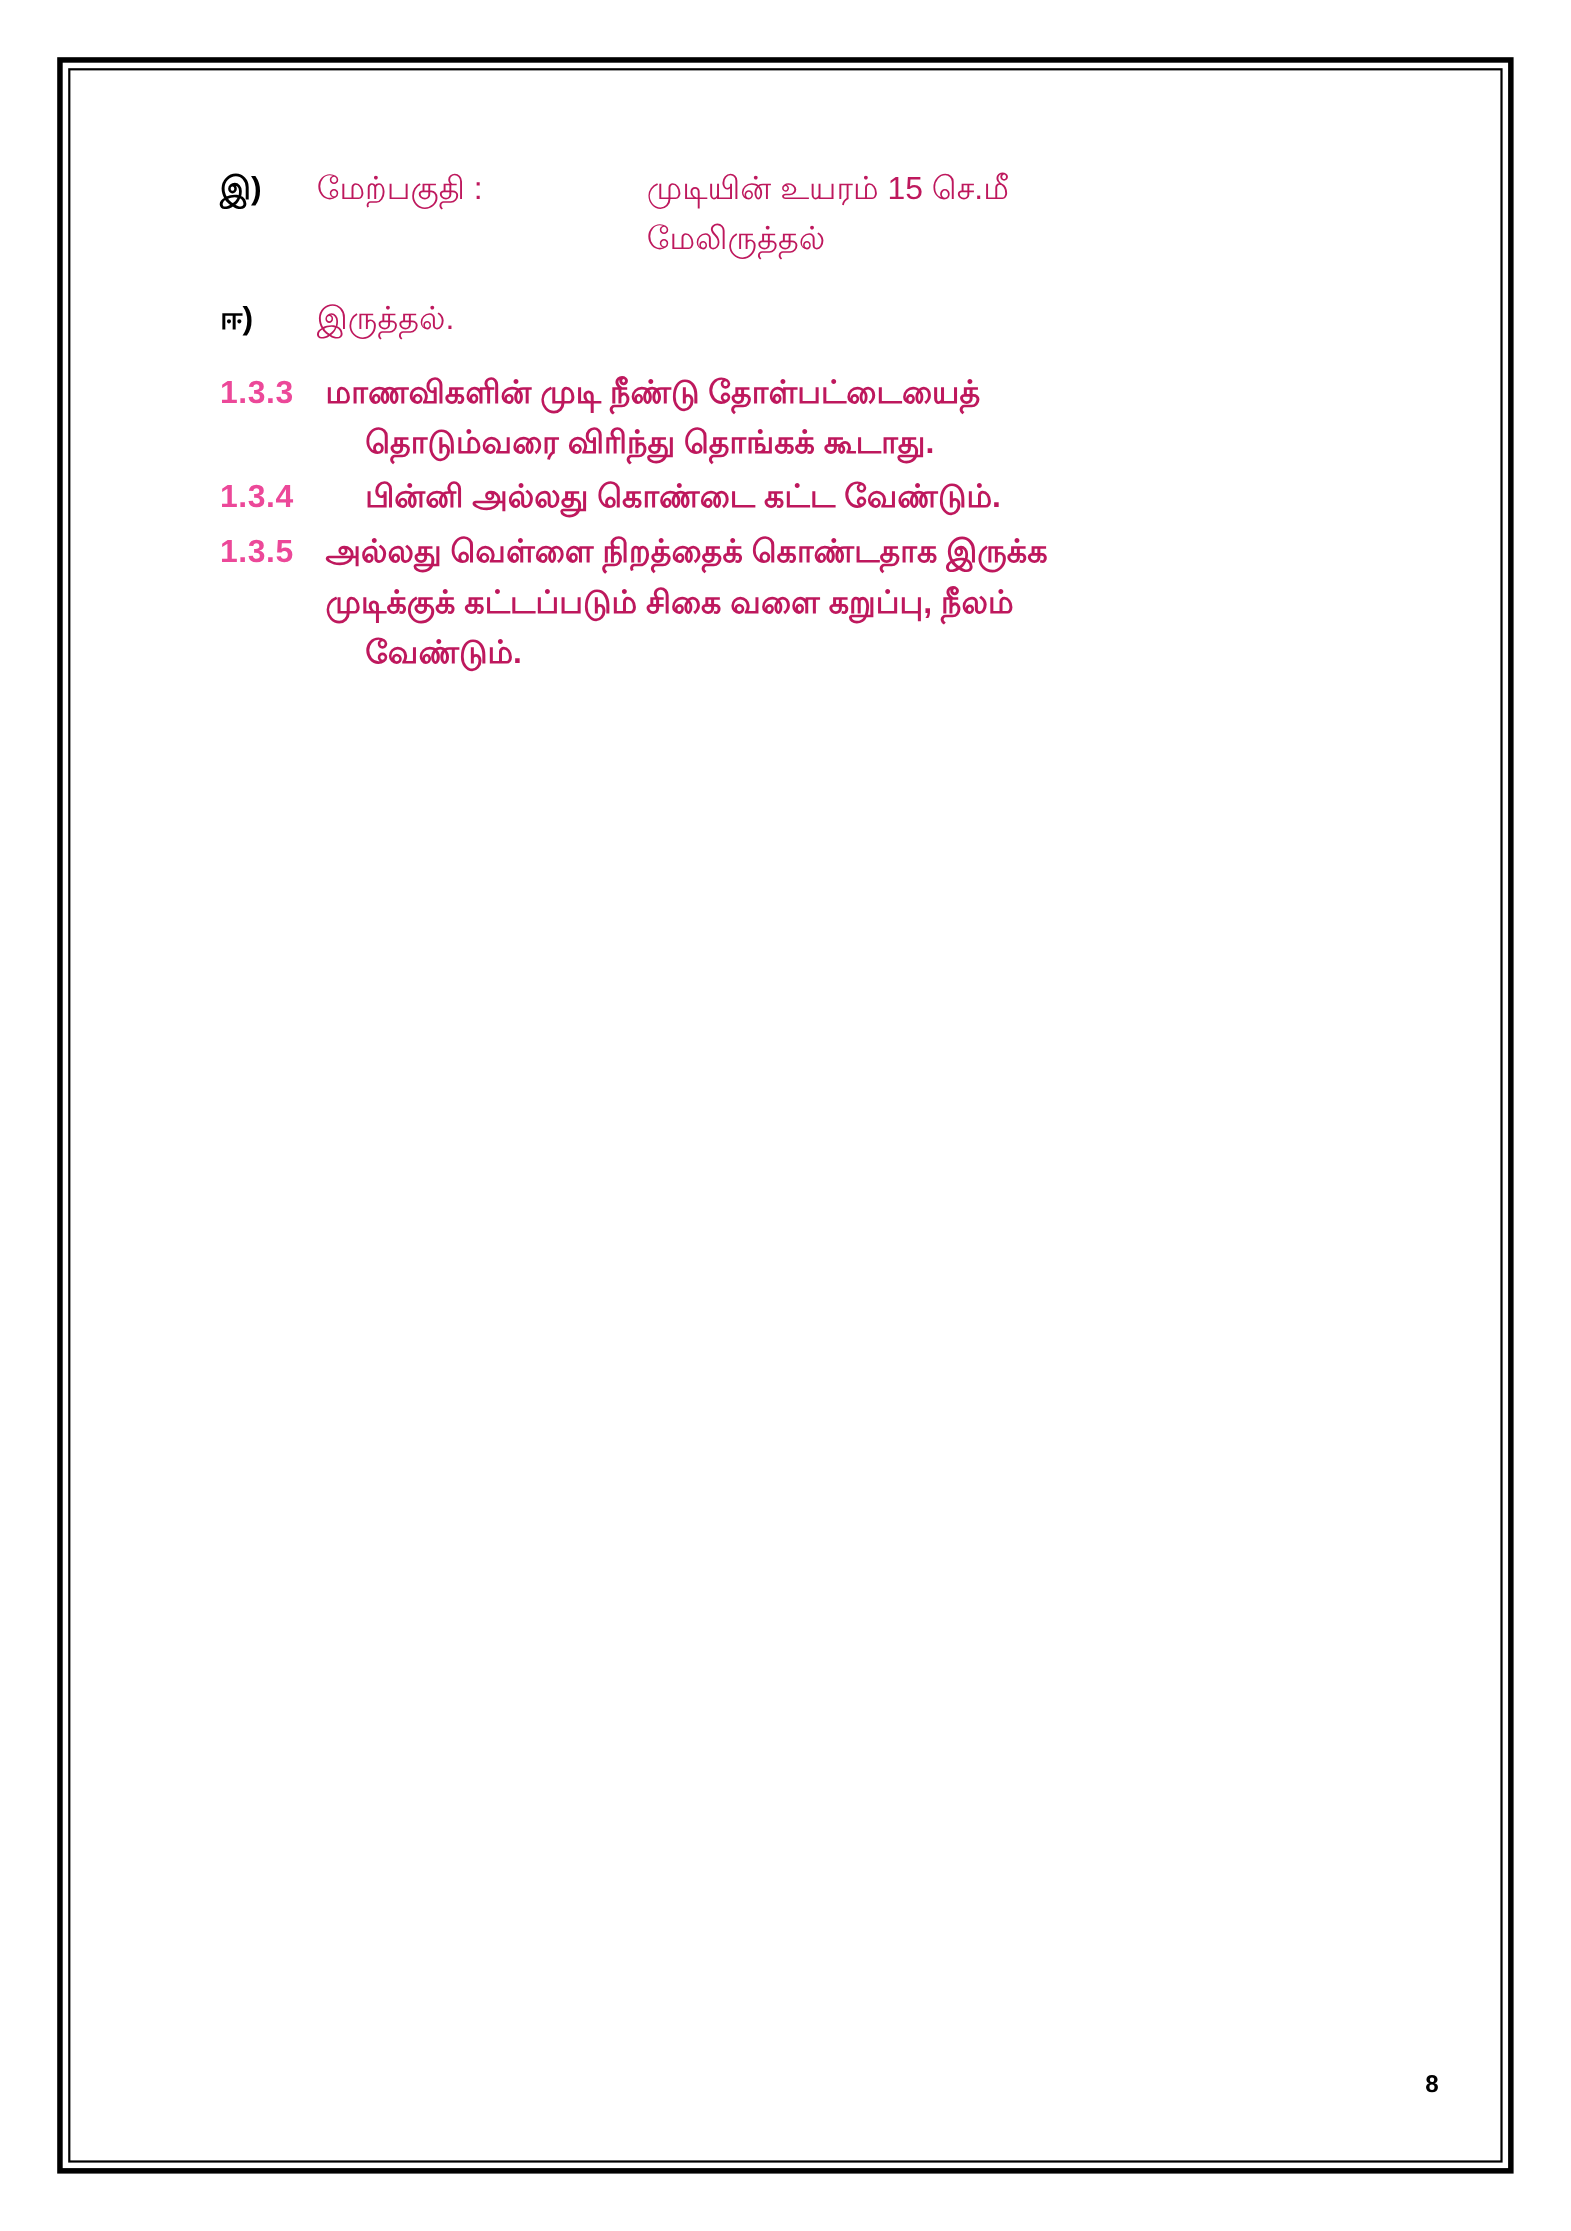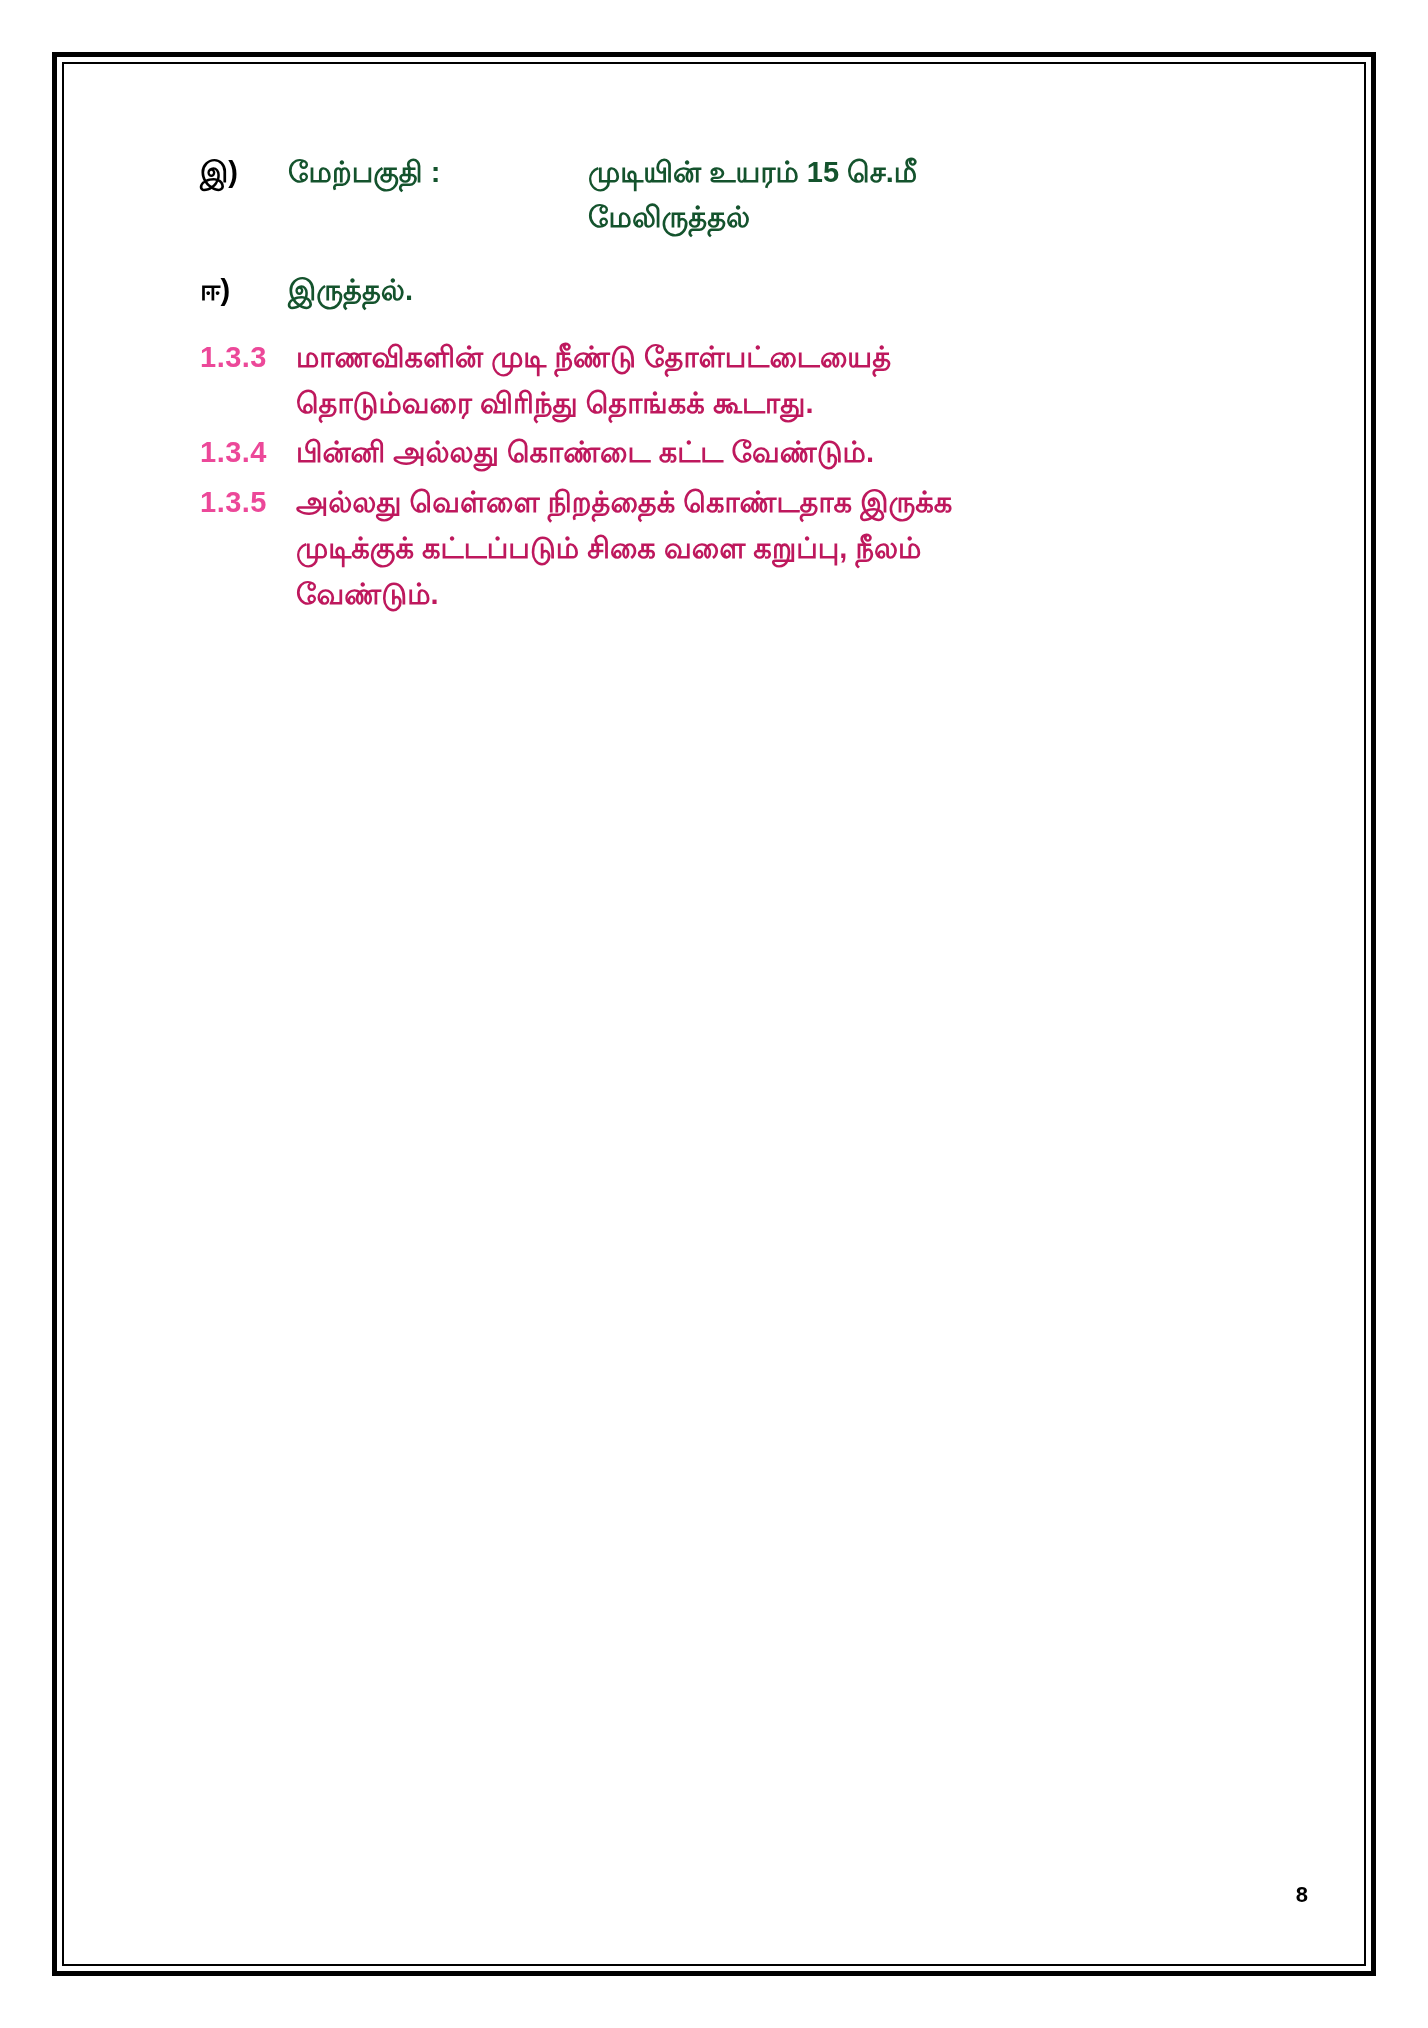--- a/index.html
+++ b/index.html
@@ -53,22 +53,22 @@
     width: 88px;
     flex: 0 0 88px;
     font-size: 29px;
     font-weight: 700;
     color: #000;
     line-height: 1.55;
   }
   .lettered .body {
     flex: 1 1 auto;
     font-size: 29px;
-    font-weight: 700;
-    color: #14532d;
+    font-weight: 400;
+    color: #be185d;
     line-height: 1.55;
   }
   .lettered .body .row {
     display: flex;
     align-items: flex-start;
   }
   .lettered .body .lbl {
     flex: 0 0 300px;
     white-space: nowrap;
   }
@@ -100,20 +100,21 @@
     flex: 1 1 auto;
     font-size: 29px;
     font-weight: 700;
     color: #be185d;
     line-height: 1.58;
     text-align: justify;
     text-justify: inter-word;
   }
   .clause .text .lastline {
     text-align: left;
+    margin-left: 36px;
   }
 
   .page-number {
     position: absolute;
     right: 120px;
     bottom: 120px;
     font-size: 22px;
     font-weight: 700;
     color: #000;
     font-family: "Liberation Sans", sans-serif;

